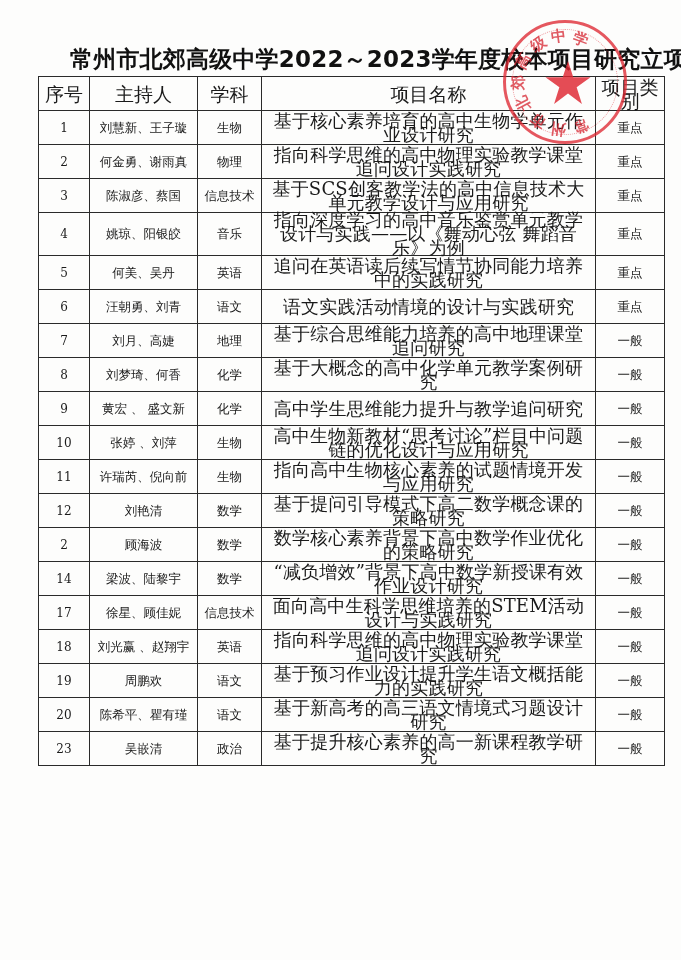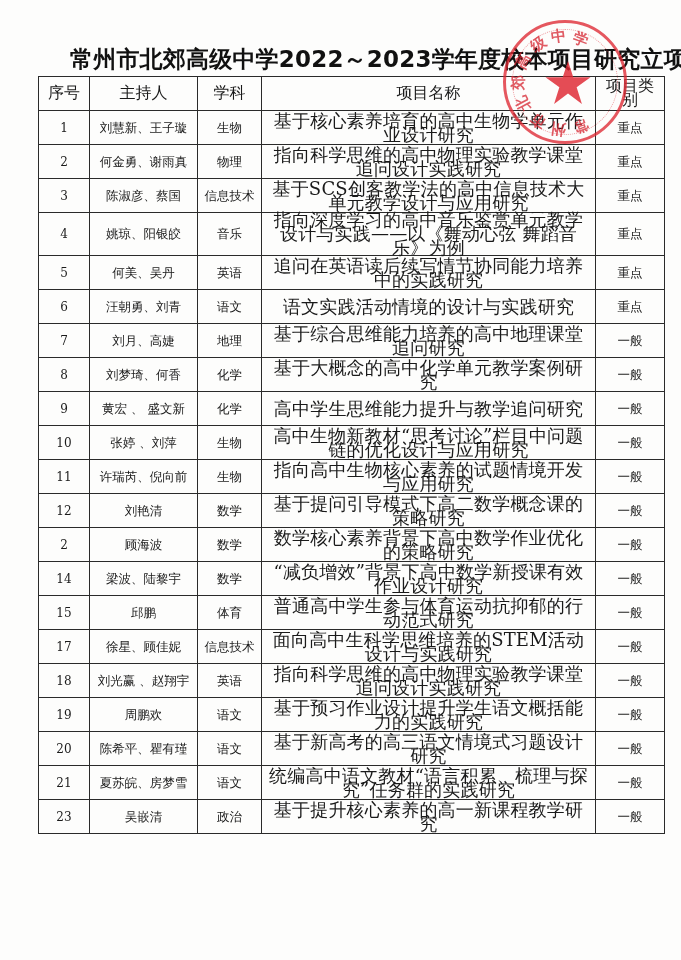--- a/index.html
+++ b/index.html
@@ -20,21 +20,21 @@
     border-collapse: collapse; table-layout: fixed;
     width: 626px;
     font-size: 12.5px;
   }
   table.roster td, table.roster th {
     border: 1.2px solid #2a2a2a;
     text-align: center; vertical-align: middle;
     padding: 0 3px; line-height: 14px;
     font-weight: normal;
   }
-  table.roster th { height: 33px; font-size: 16px; font-family: Liberation Mono, monospace; }
+  table.roster th { height: 33px; font-size: 19px; }
   table.roster td { height: 33px; }
   col.c-seq { width: 51px; }
   col.c-host { width: 108px; }
   col.c-subj { width: 64px; }
   col.c-proj { width: 334px; }
   col.c-cat { width: 69px; }
   td.proj { font-size: 18px; letter-spacing: 0.2px; }
   td.seq { font-size: 12px; }
   .stamp {
     position: absolute; left: 503px; top: 20px; width: 124px; height: 124px;
@@ -169,27 +169,20 @@
           <td>一般</td>
         </tr>
         <tr>
           <td class="seq">14</td>
           <td>梁波、陆黎宇</td>
           <td>数学</td>
           <td class="proj">“减负增效”背景下高中数学新授课有效作业设计研究</td>
           <td>一般</td>
         </tr>
         <tr>
-          <td class="seq">15</td>
-          <td>邱鹏</td>
-          <td>体育</td>
-          <td class="proj">普通高中学生参与体育运动抗抑郁的行动范式研究</td>
-          <td>一般</td>
-        </tr>
-        <tr>
           <td class="seq">17</td>
           <td>徐星、顾佳妮</td>
           <td>信息技术</td>
           <td class="proj">面向高中生科学思维培养的STEM活动设计与实践研究</td>
           <td>一般</td>
         </tr>
         <tr>
           <td class="seq">18</td>
           <td>刘光赢 、赵翔宇</td>
           <td>英语</td>
@@ -201,27 +194,20 @@
           <td>周鹏欢</td>
           <td>语文</td>
           <td class="proj">基于预习作业设计提升学生语文概括能力的实践研究</td>
           <td>一般</td>
         </tr>
         <tr>
           <td class="seq">20</td>
           <td>陈希平、瞿有瑾</td>
           <td>语文</td>
           <td class="proj">基于新高考的高三语文情境式习题设计研究</td>
-          <td>一般</td>
-        </tr>
-        <tr>
-          <td class="seq">21</td>
-          <td>夏苏皖、房梦雪</td>
-          <td>语文</td>
-          <td class="proj">统编高中语文教材“语言积累、梳理与探究”任务群的实践研究</td>
           <td>一般</td>
         </tr>
         <tr>
           <td class="seq">23</td>
           <td>吴嵌清</td>
           <td>政治</td>
           <td class="proj">基于提升核心素养的高一新课程教学研究</td>
           <td>一般</td>
         </tr>
       </tbody>

